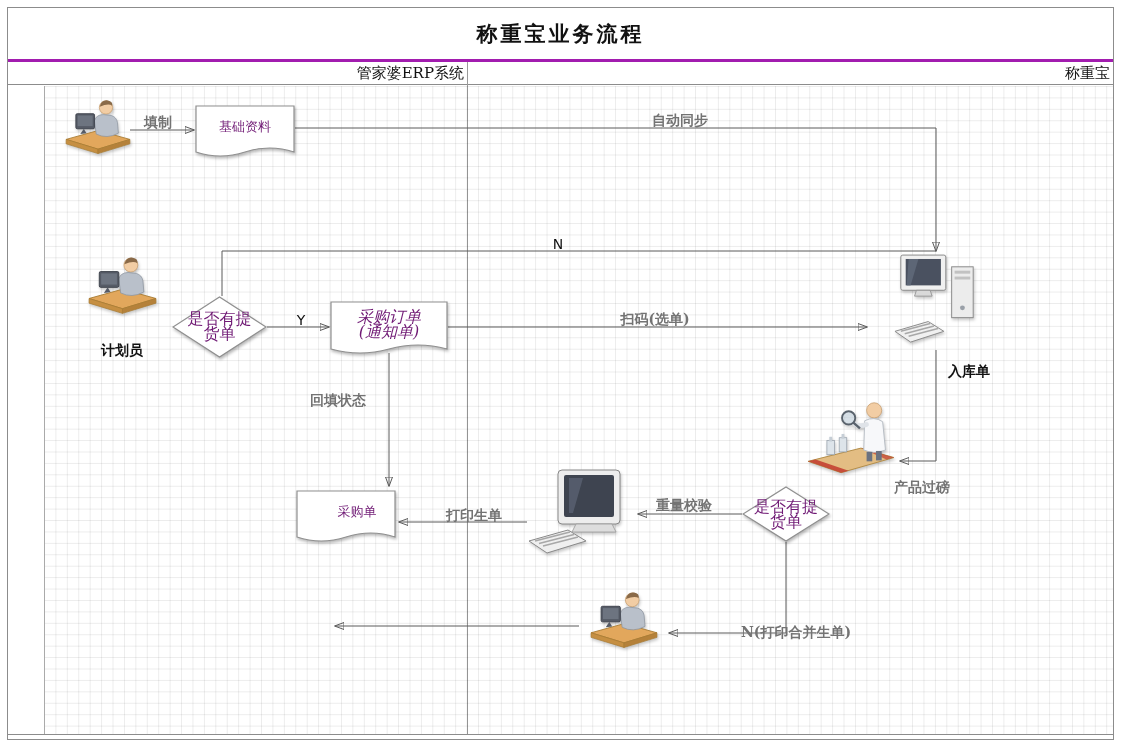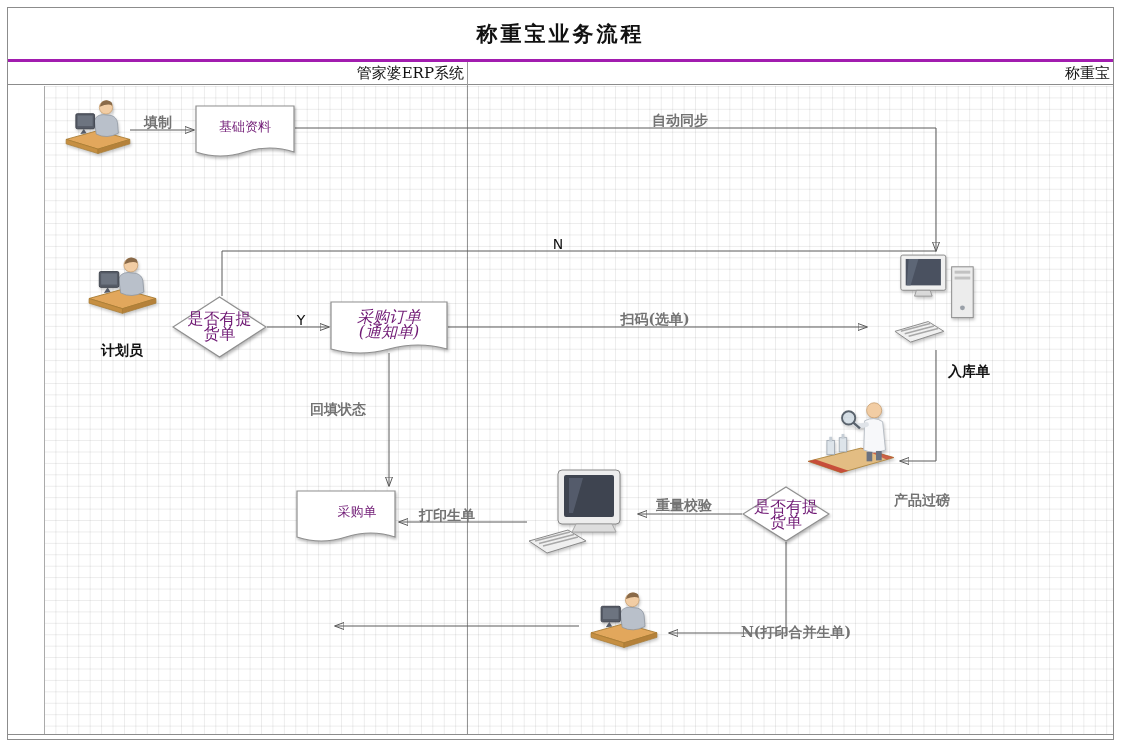--- a/index.html
+++ b/index.html
@@ -203,21 +203,21 @@
 
 
       <div class="node-caption" style="left:114px;top:265px;">计划员</div>
       <div class="node-caption" style="left:921px;top:286px;margin-left:40px;">入库单</div>
 
       <div class="label red" style="left:150px;top:37px;">填制</div>
       <div class="label red" style="left:660px;top:35px;padding-left:24px;">自动同步</div>
       <div class="label branch" style="left:550px;top:158px;">N</div>
       <div class="label branch" style="left:293px;top:234px;">Y</div>
       <div class="label red" style="left:647px;top:234px;">扫码(选单)</div>
-      <div class="label red" style="left:330px;top:324px;">回填状态</div>
-      <div class="label red" style="left:439px;top:430px;">打印生单</div>
+      <div class="label red" style="left:330px;top:315px;">回填状态</div>
+      <div class="label red" style="left:466px;top:430px;">打印生单</div>
       <div class="label red" style="left:676px;top:420px;">重量校验</div>
-      <div class="label red" style="left:914px;top:415px;text-align:center;">产品过磅</div>
+      <div class="label red" style="left:914px;top:402px;text-align:center;">产品过磅</div>
       <div class="label red" style="left:765px;top:547px;padding-left:46px;">N(打印合并生单)</div>
 
     </div>
   </div>
 </div>
 
 </body></html>

